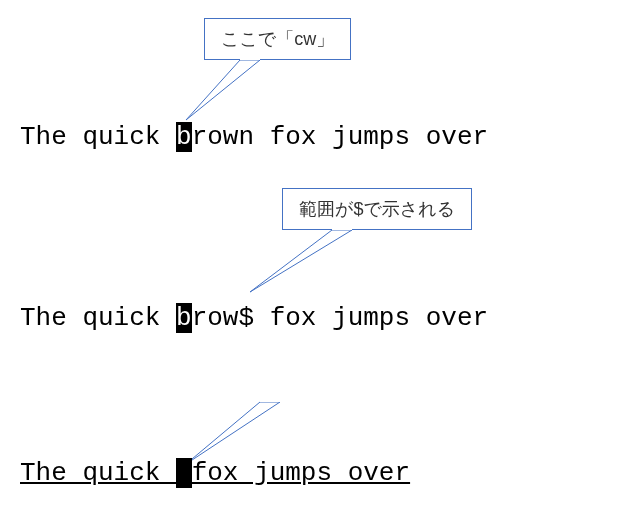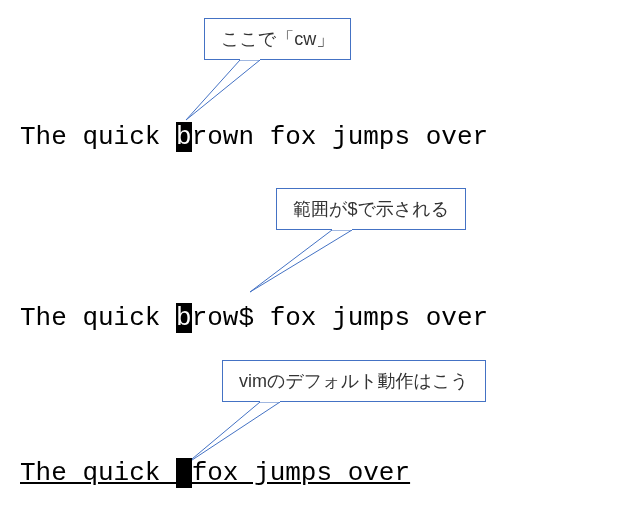--- a/index.html
+++ b/index.html
@@ -51,29 +51,28 @@
 <div class="stage">
 
   <div class="callout" style="left:204px; top:18px;">ここで「cw」</div>
   <svg class="pointer" style="left:0; top:0;" width="639" height="521">
     <polygon points="186,120 240,60 260,60" fill="#fff" stroke="#4472C4" stroke-width="1"></polygon>
     <line x1="240" y1="59" x2="260" y2="59" stroke="#fff" stroke-width="2"></line>
   </svg>
 
   <div class="text-line" style="top:122px;"><span>The quick </span><span class="cursor">b</span><span>rown fox jumps over</span></div>
 
-  <div class="callout" style="left:276px; top:188px;">範囲が$で示される</div>
+  <div class="callout" style="left:282px; top:188px;">範囲が$で示される</div>
   <svg class="pointer" style="left:0; top:0;" width="639" height="521">
     <polygon points="250,292 332,230 352,230" fill="#fff" stroke="#4472C4" stroke-width="1"></polygon>
     <line x1="332" y1="229" x2="352" y2="229" stroke="#fff" stroke-width="2"></line>
   </svg>
 
   <div class="text-line" style="top:295px;margin-top:8px;"><span>The quick </span><span class="cursor">b</span><span>row$ fox jumps over</span></div>
 
-  <div class="callout" style="left:222px; top:360px;">vimのデフォルト動作はこう</div>
   <svg class="pointer" style="left:0; top:0;" width="639" height="521">
     <polygon points="186,464 260,402 280,402" fill="#fff" stroke="#4472C4" stroke-width="1"></polygon>
     <line x1="260" y1="401" x2="280" y2="401" stroke="#fff" stroke-width="2"></line>
   </svg>
 
   <div class="text-line" style="top:458px;text-decoration:underline;"><span>The quick </span><span class="cursor"> </span><span>fox jumps over</span></div>
 
 </div>
 
 </body></html>

